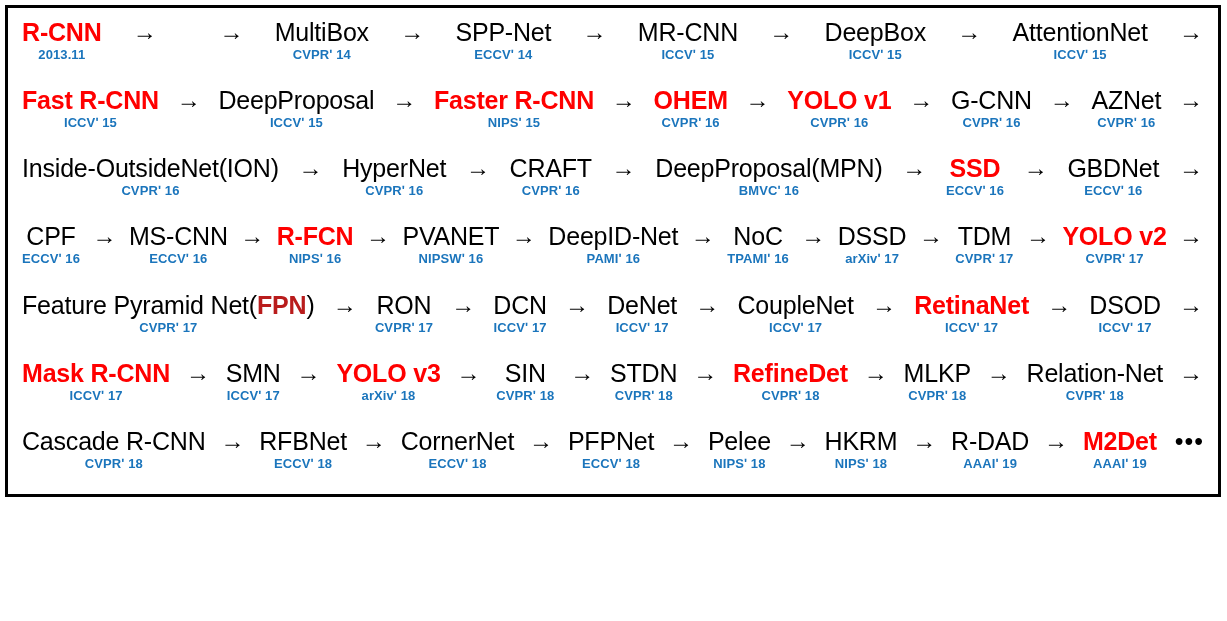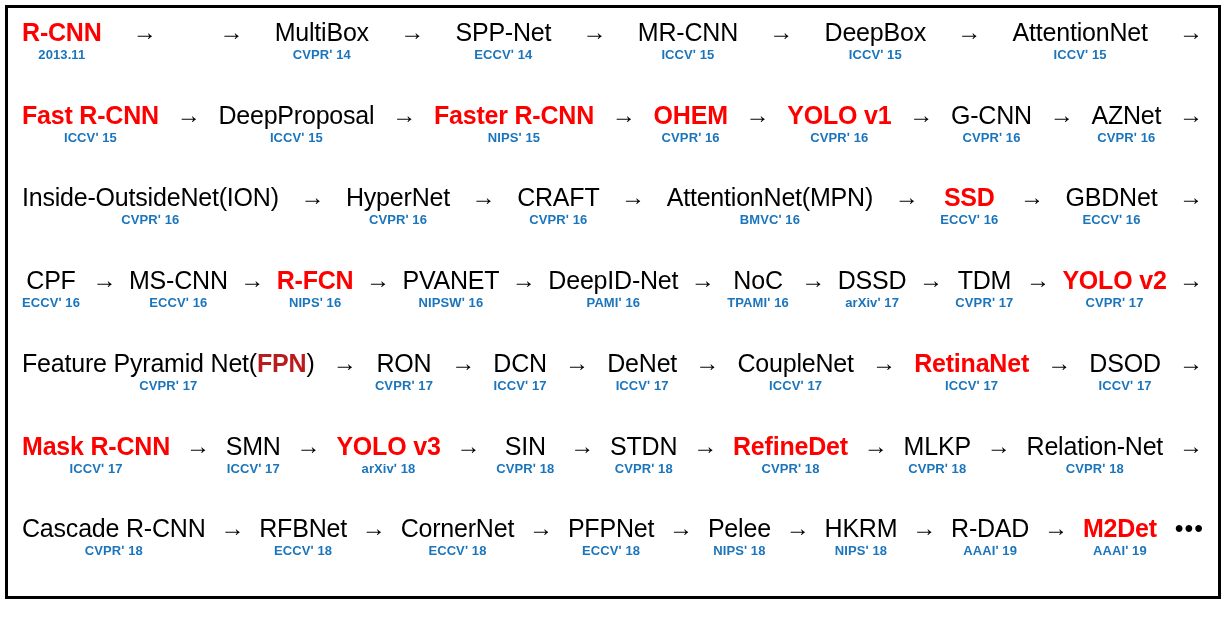--- a/index.html
+++ b/index.html
@@ -17,21 +17,21 @@
     height: 621px;
     background: #ffffff;
     box-sizing: border-box;
     overflow: hidden;
   }
   #frame {
     position: absolute;
     left: 5px;
     top: 5px;
     width: 1216px;
-    height: 594px;
+    height: 492px;
     border: 3px solid #000000;
     box-sizing: border-box;
     background: #ffffff;
     display: flex;
     flex-direction: column;
     justify-content: flex-start;
     padding-top: 9px;
   }
   .row {
     height: 88px;
@@ -212,21 +212,21 @@
         <div class="arrow">→</div>
         <div class="spacer"></div>
         <div class="node">
           <div class="node-name">CRAFT</div>
           <div class="node-venue">CVPRʹ 16</div>
         </div>
         <div class="spacer"></div>
         <div class="arrow">→</div>
         <div class="spacer"></div>
         <div class="node">
-          <div class="node-name">AttentionNet(MPN)</div>
+          <div class="node-name">DeepProposal(MPN)</div>
           <div class="node-venue">BMVCʹ 16</div>
         </div>
         <div class="spacer"></div>
         <div class="arrow">→</div>
         <div class="spacer"></div>
         <div class="node">
           <div class="node-name hl">SSD</div>
           <div class="node-venue">ECCVʹ 16</div>
         </div>
         <div class="spacer"></div>

